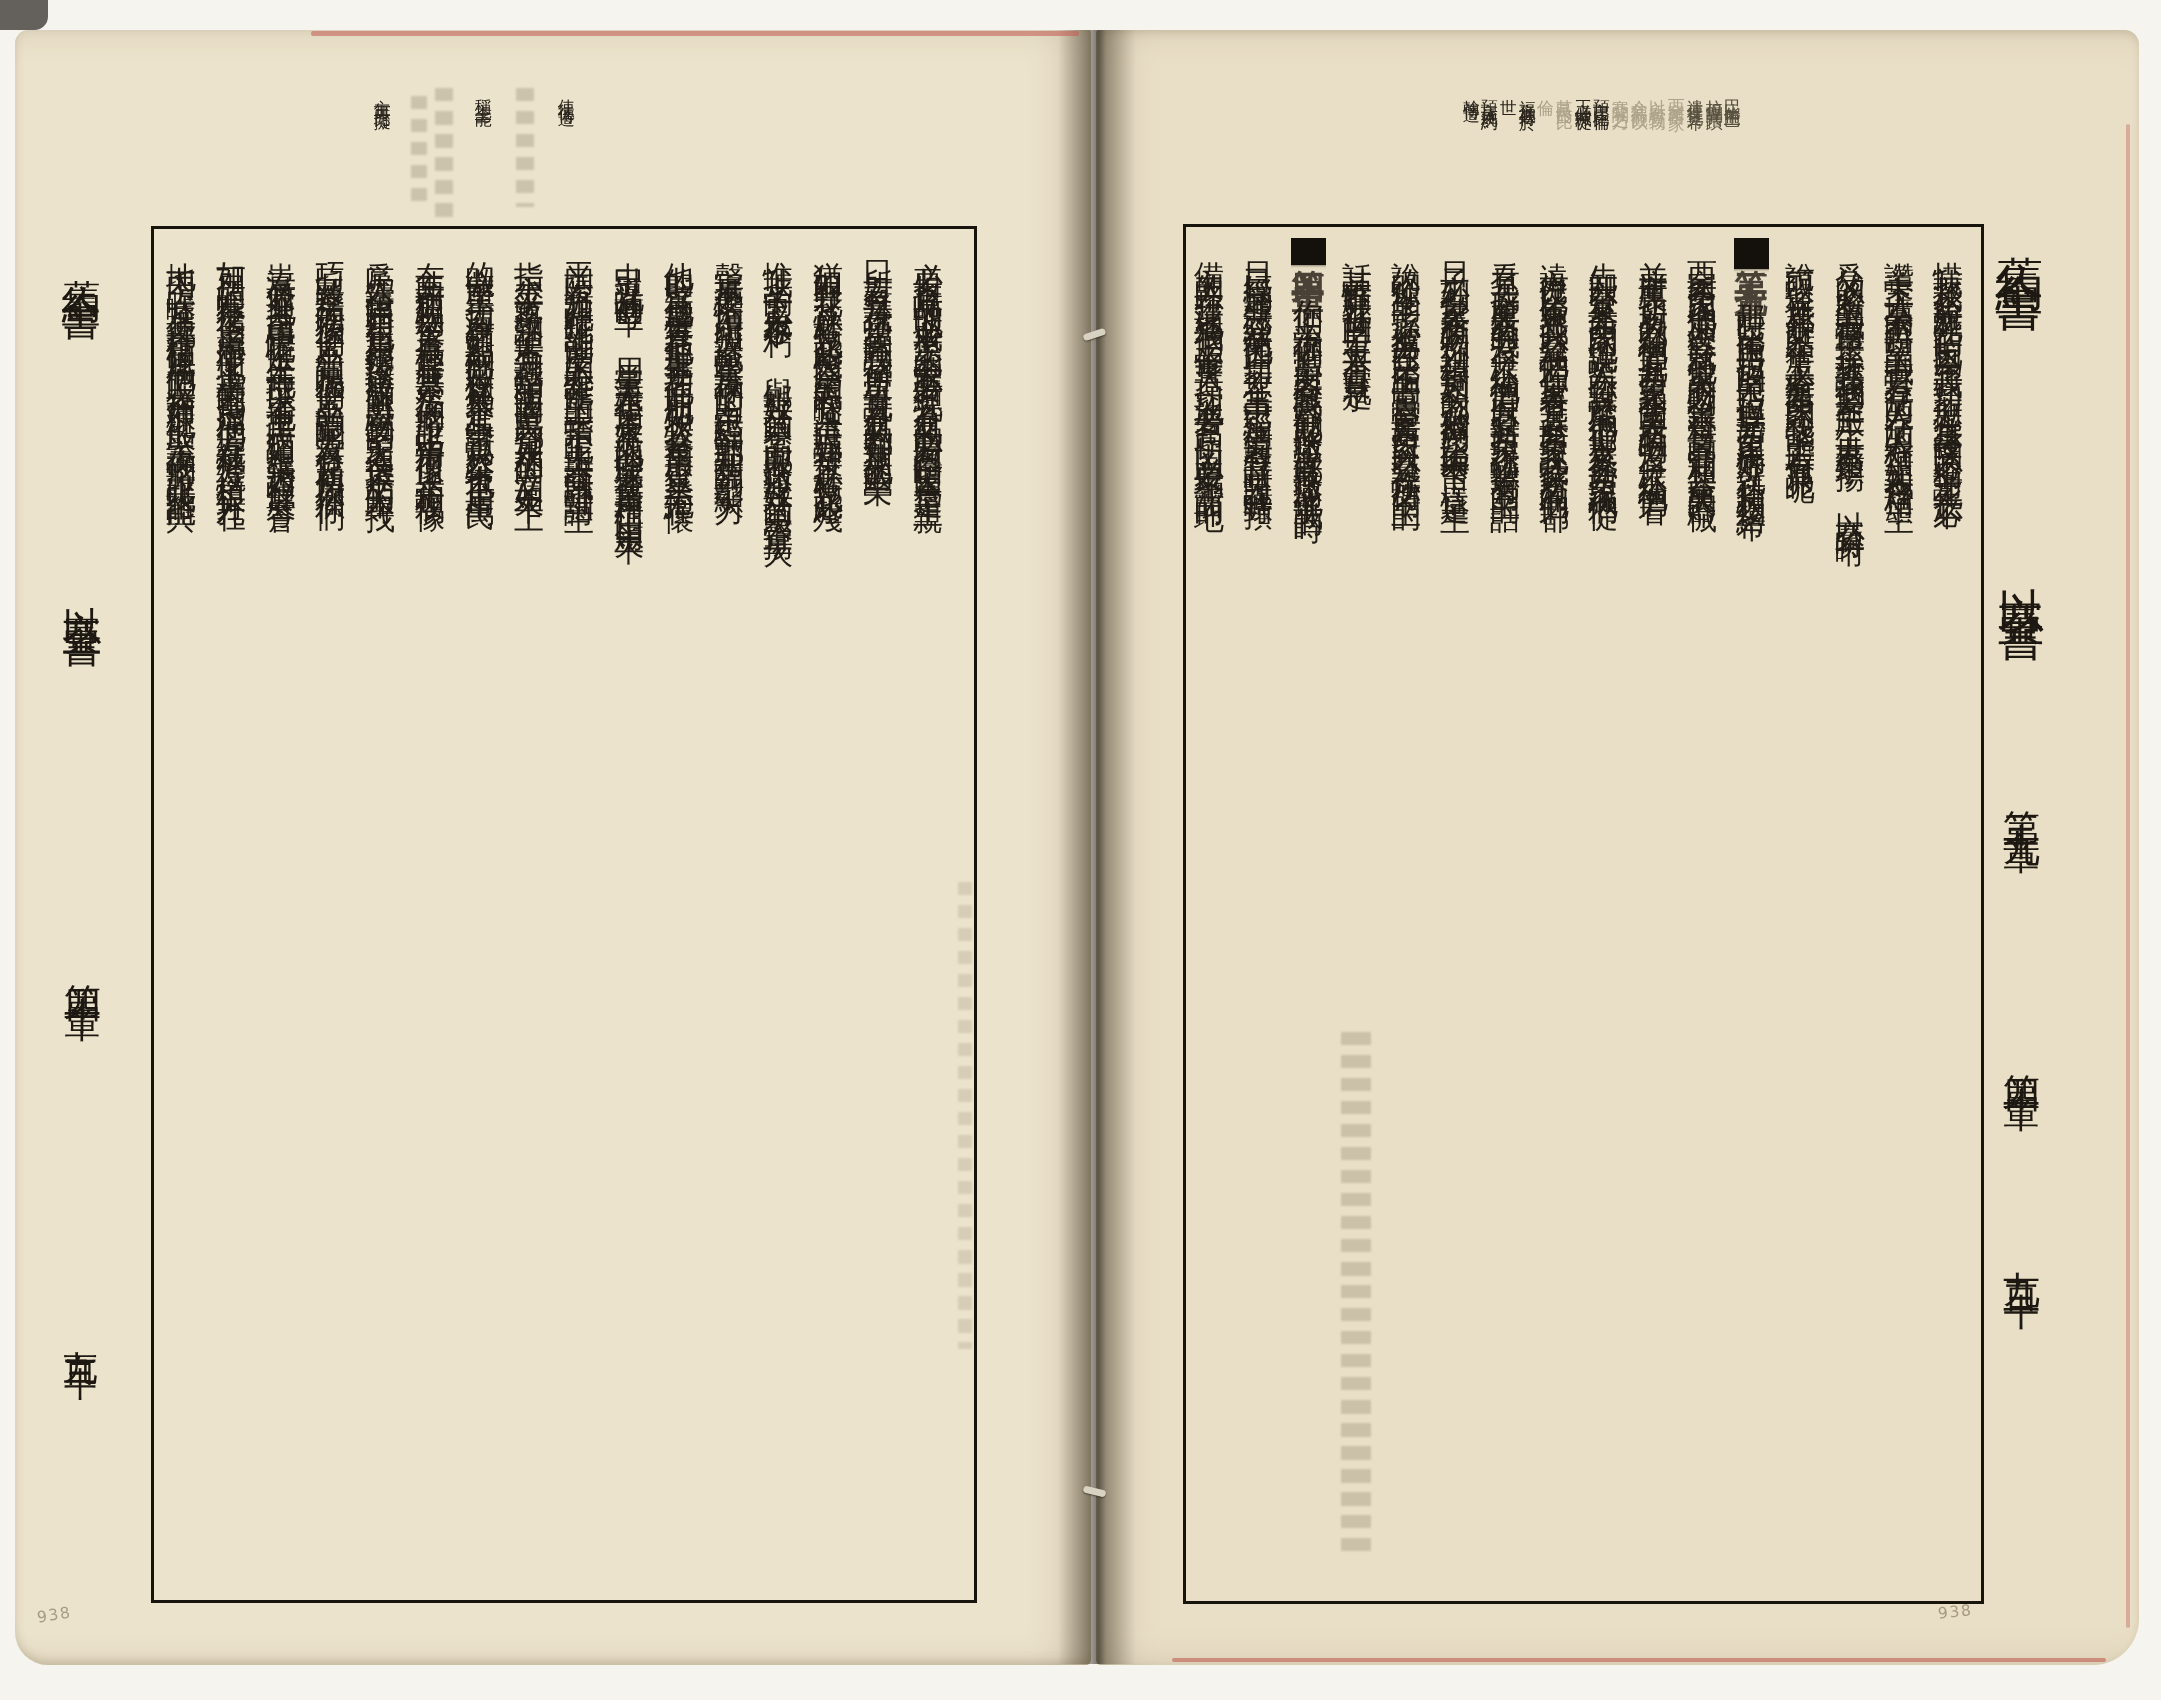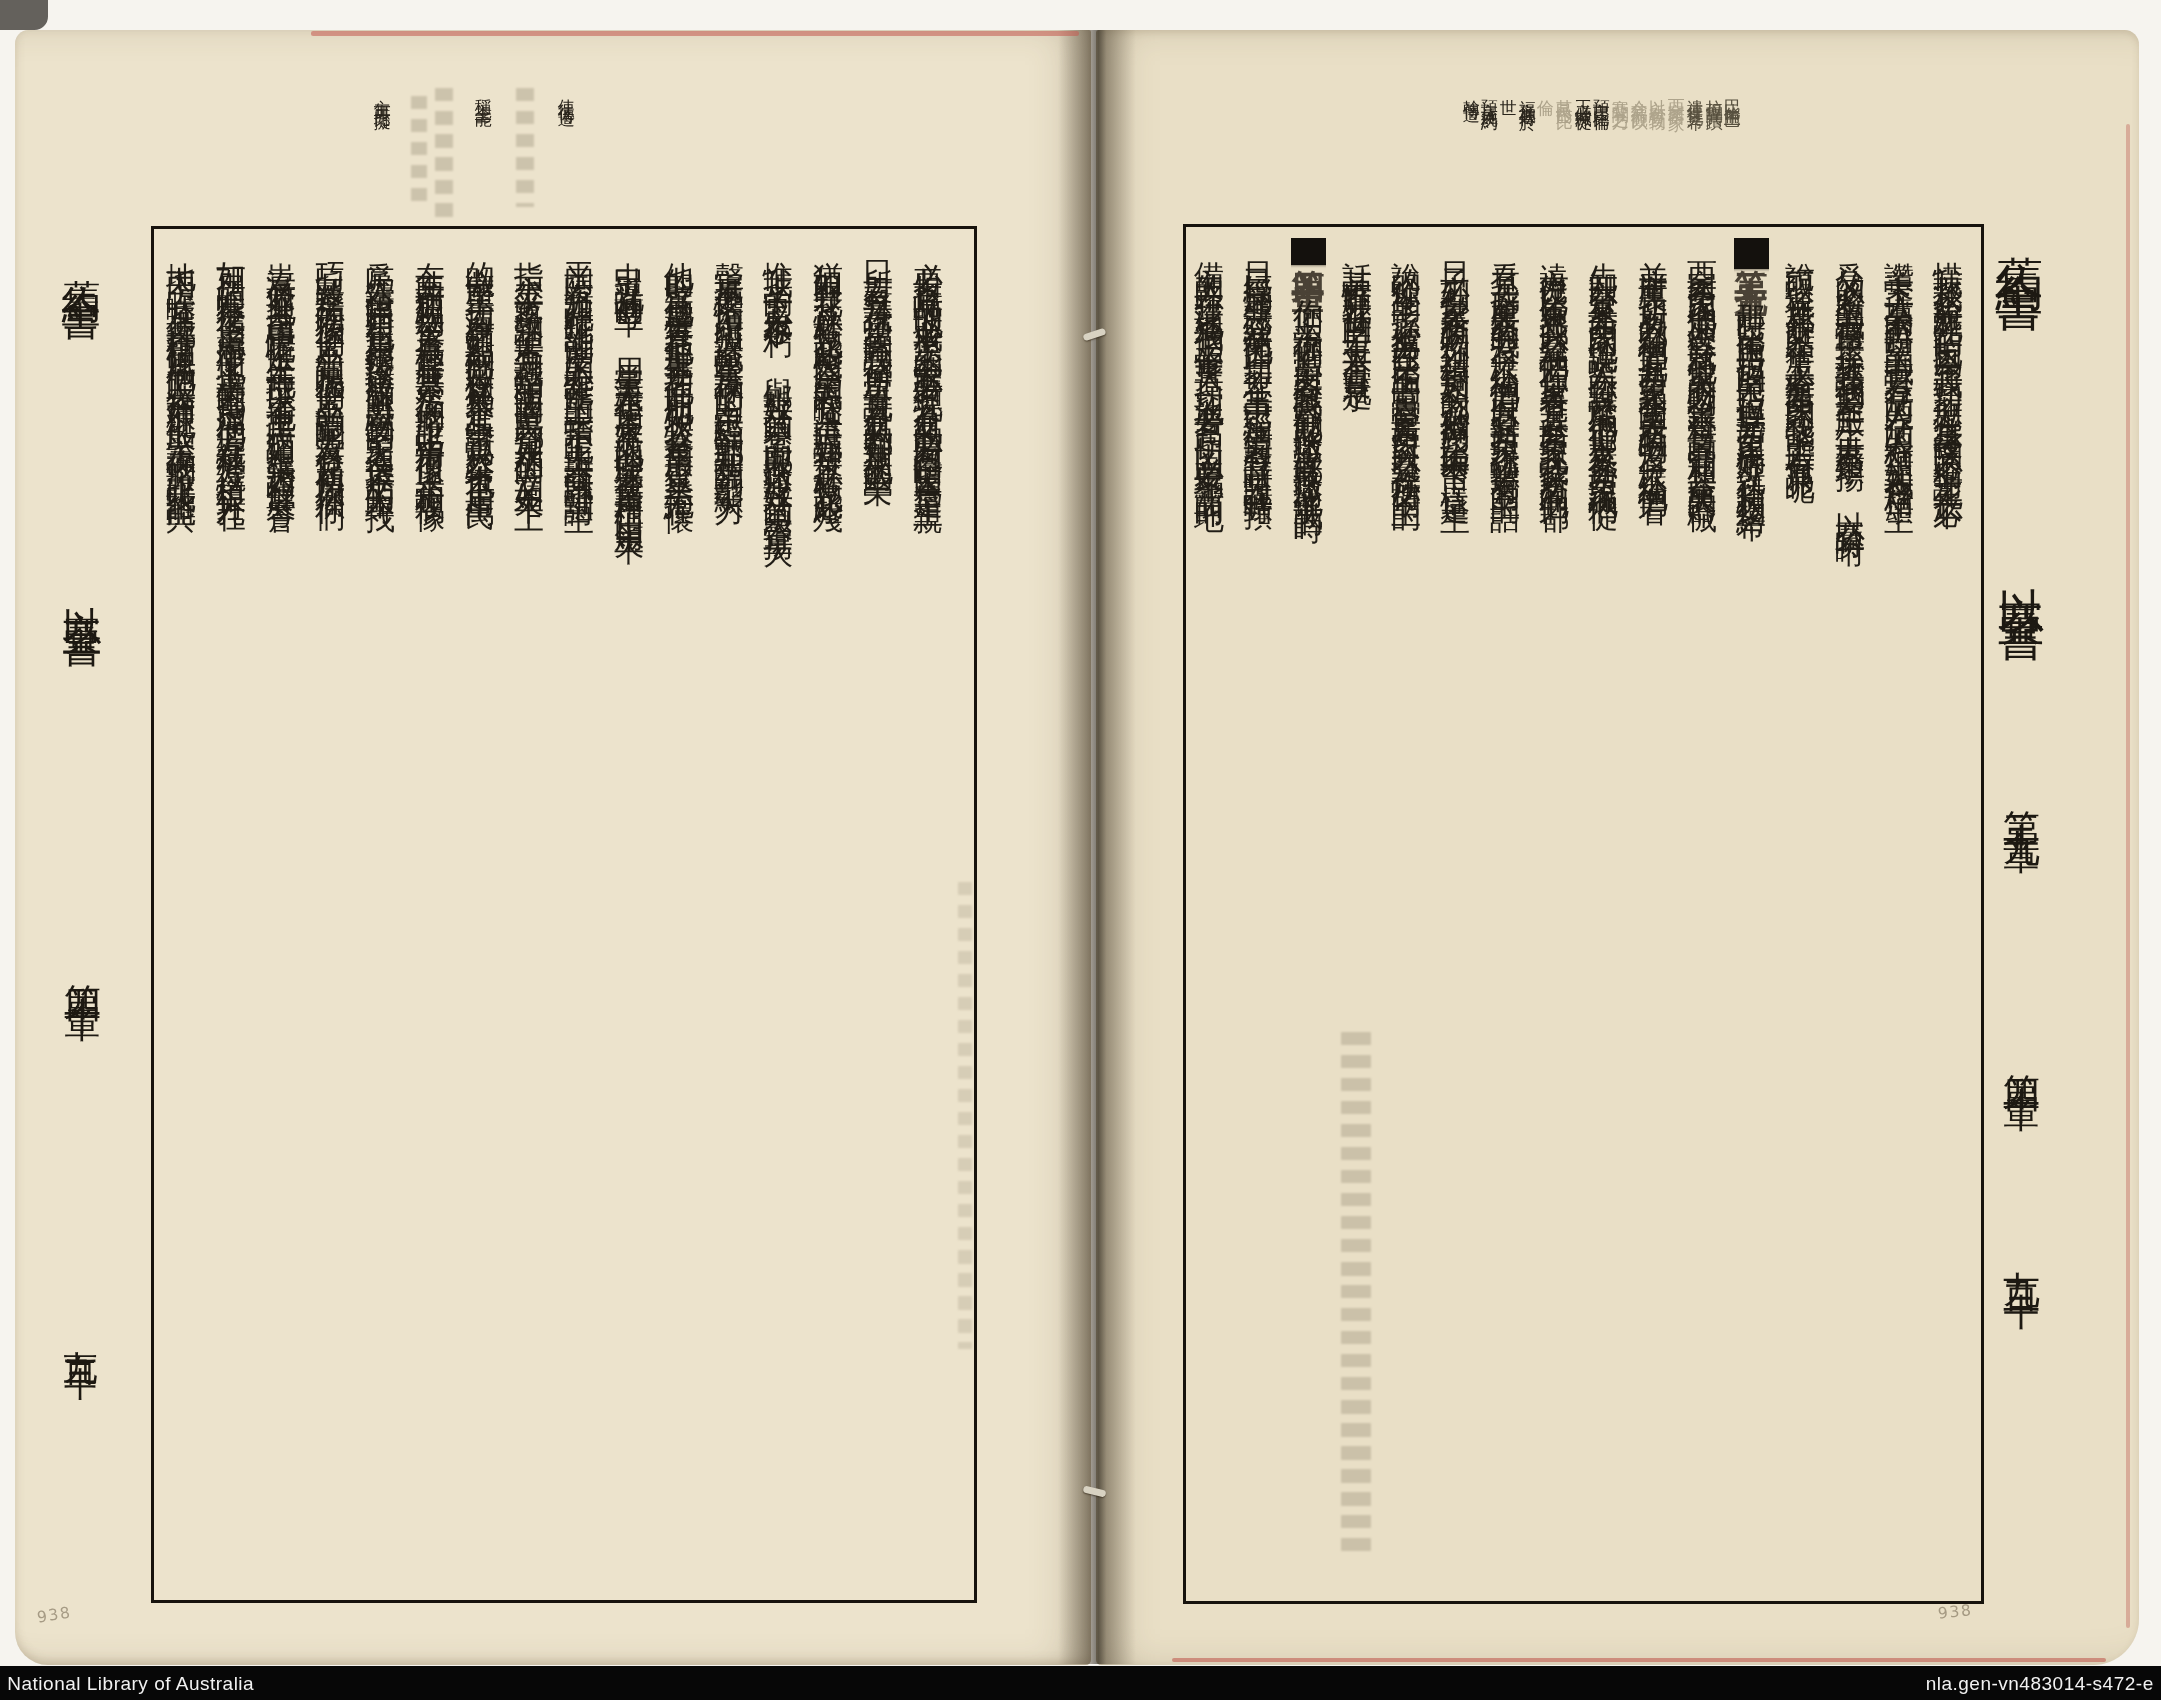--- a/index.html
+++ b/index.html
@@ -141,19 +141,15 @@
   <div class="col vtxt" style="left:313px;">巧匠製造堅穩的偶像你們豈不曾知曉呢你們豈不曾聽聞呢豈沒有從起初傳與你們你們</div>
   <div class="col vtxt" style="left:264px;">豈沒有俯察地基自己覺悟呢惟主坐在地球以上看地上居民猶如蝗蟲張天如幔舒展穹蒼</div>
   <div class="col vtxt" style="left:214px;">如可居的帳幕使侯伯盡爲虛渺使地上掌權的都爲虛浮他們方纔栽種方纔培植根方扎在</div>
   <div class="col vtxt" style="left:164px;">地內主一吹噓其上便都枯槁狂風將他們吹去猶如糠粃一般聖主說你們將誰比我誰能與</div>
 
   <div class="smudge" style="left:958px;top:882px;width:13.5px;height:467px;opacity:.3;"></div>
 
   <div class="pencil" style="left:37px;top:1606px;transform:rotate(-9deg);">938</div>
   <div class="pencil" style="left:1938px;top:1603px;transform:rotate(-6deg);">938</div>
 
-  <div id="bottom-bar">
-    <span class="bar-label">National Library of Australia</span>
-    <span class="bar-label">nla.gen-vn483014-s472-e</span>
-  </div>
 
 </div>
 
 
 </body></html>

